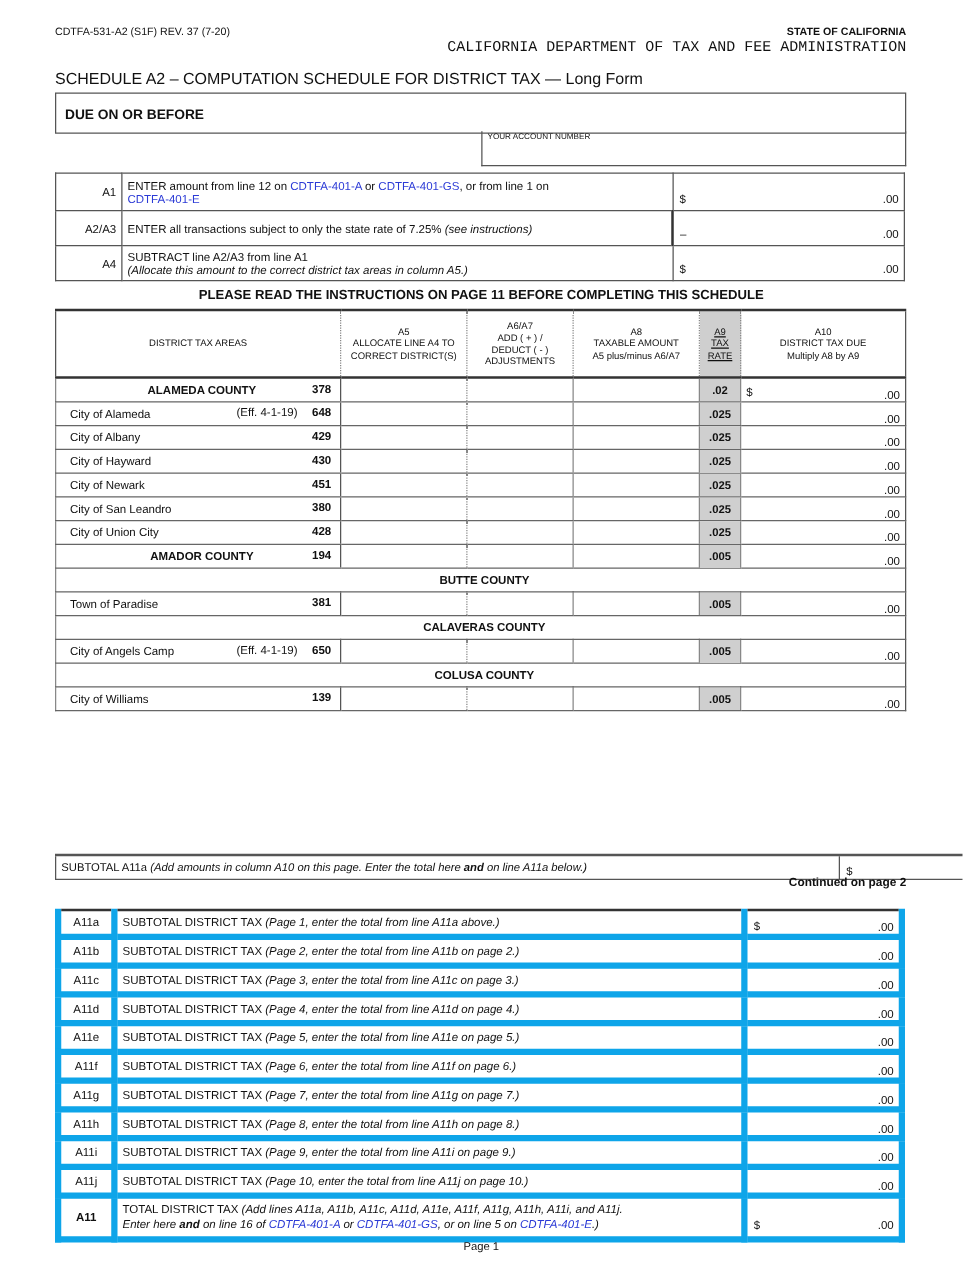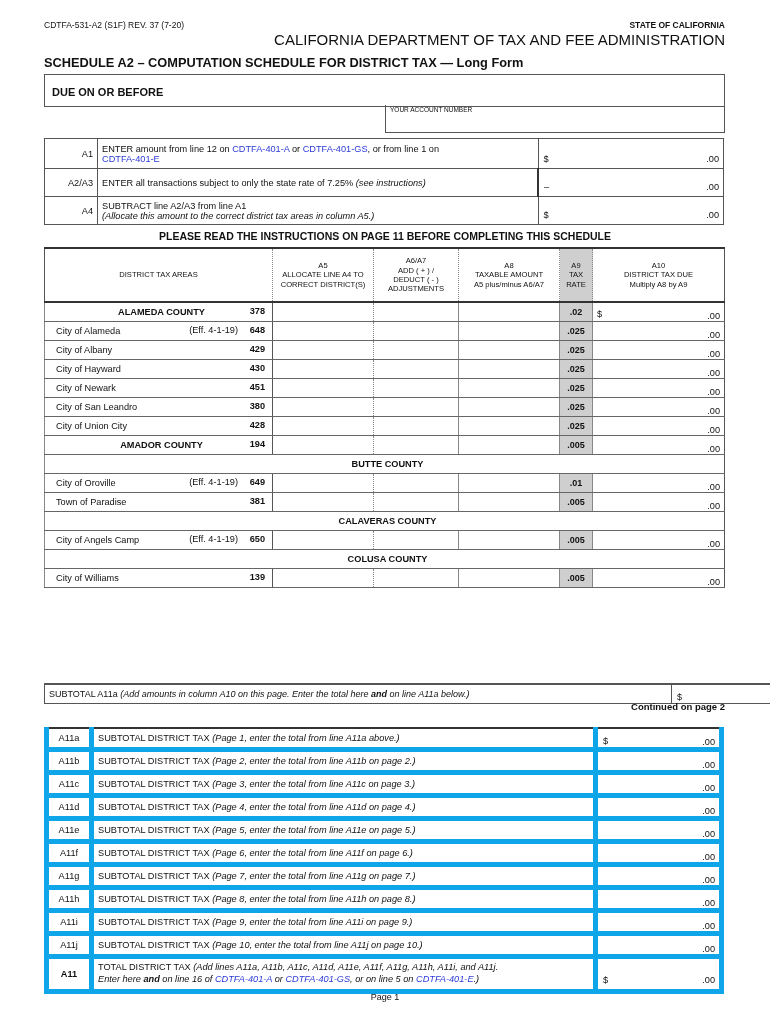--- a/index.html
+++ b/index.html
@@ -1,21 +1,21 @@
 <!DOCTYPE html>
 <html><head>
 <meta charset="utf-8">
 <style>
   html, body { margin:0; padding:0; background:#fff; }
   body { width:770px; height:1024px; position:relative; font-family:"Liberation Sans", sans-serif; color:#111; overflow:hidden; }
   .abs { position:absolute; }
   .formno { left:44px; top:20px; font-size:8.5px; }
   .state { right:45px; top:20px; font-size:8.5px; font-weight:bold; }
-  .dept { right:45px; top:31px; font-size:15px; }
-  .title { left:44px; top:55px; font-size:12.8px; font-weight:bold; }
+  .dept { right:45px; top:31px; font-size:12px;font-family:Liberation Mono, monospace; }
+  .title { left:44px; top:55px; font-size:12.8px; font-weight:normal; }
   .link { color:#2b3ad6; }
 
   .due { left:44px; top:74px; width:679px; height:31px; border:1px solid #555; }
   .due-label { position:absolute; left:7px; top:11px; font-size:11px; font-weight:bold; }
   .acct { left:385px; top:105px; width:338px; height:27px; border:1px solid #555; border-top:none; }
   .acct-label { position:absolute; left:4px; top:1px; font-size:6.5px; }
 
   table { border-collapse:collapse; }
   .atable { position:absolute; left:44px; top:138px; width:680px; font-size:9.2px; }
   .atable td { border:1px solid #555; padding:0 4px; }
@@ -28,21 +28,21 @@
 
   .dtable { position:absolute; left:44px; top:247px; width:680px; font-size:9.2px; table-layout:fixed; }
   .dtable th { font-weight:normal; font-size:7.6px; border-left:1px dotted #888; border-top:2px solid #333; border-bottom:2px solid #333; height:50px; vertical-align:middle; line-height:1.25; }
   .dtable th:first-child { border-left:1px solid #555; }
   .dtable th:last-child { border-right:1px solid #555; }
   .dtable td { height:18px; border-bottom:1px solid #666; border-left:1px solid #888; padding:0; position:relative; }
   .dtable td:last-child { border-right:1px solid #555; }
   .dtable tr.county td { border-top:1.5px solid #333; }
   .dtable tr.dotted-bottom td { border-bottom:1px dotted #555; }
   .rate { background:#cfcfcf; text-align:center; font-weight:bold; font-size:9px; }
-  th.rate { font-weight:normal; }
+  th.rate { font-weight:normal;text-decoration:underline; }
   .areaname { padding-left:6px; }
   .county .areaname { font-weight:bold; padding-left:6px;text-align:center; }
   .city .areaname { padding-left:11px; }
   .eff { position:absolute; right:34px; top:3px; }
   .code { position:absolute; right:7px; top:3px; font-weight:bold; }
   .a10 .dollar { left:4px; bottom:2px; }
   .a10 .cents { right:4px; bottom:0px; }
 
   .sub { position:absolute; left:44px; top:683px; width:755px; font-size:9px; }
   .sub td { border:1px solid #555; height:18px; padding:0 4px; }
@@ -244,35 +244,20 @@
       <td class="a10">
           <span class="dollar"></span>
           <span class="cents">.00</span>
         </td>
       </tr>
       <tr class="county">
         <td colspan="6" class="areaname">BUTTE COUNTY</td>
       </tr>
       <tr class="city">
       <td class="areaname">
-        <span>City of Oroville</span>
-        <span class="eff">(Eff. 4-1-19)</span>
-        <span class="code">649</span>
-      </td>
-      <td style="border-left:1px solid #555"></td>
-      <td style="border-left:1px dotted #888"></td>
-      <td></td>
-      <td class="rate">.01</td>
-      <td class="a10">
-          <span class="dollar"></span>
-          <span class="cents">.00</span>
-        </td>
-      </tr>
-      <tr class="city">
-      <td class="areaname">
         <span>Town of Paradise</span>
         <span class="eff"></span>
         <span class="code">381</span>
       </td>
       <td style="border-left:1px solid #555"></td>
       <td style="border-left:1px dotted #888"></td>
       <td></td>
       <td class="rate">.005</td>
       <td class="a10">
           <span class="dollar"></span>

